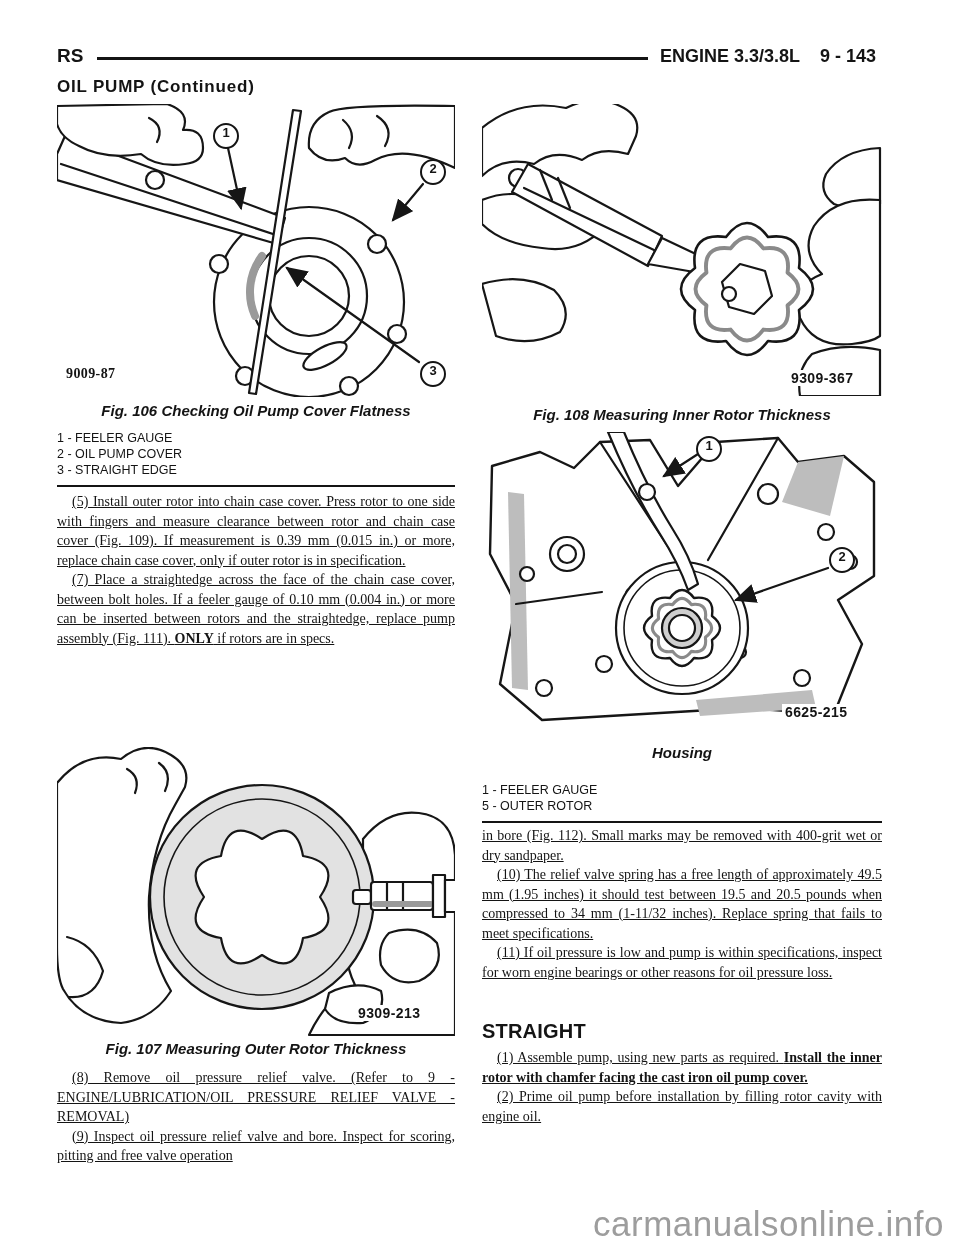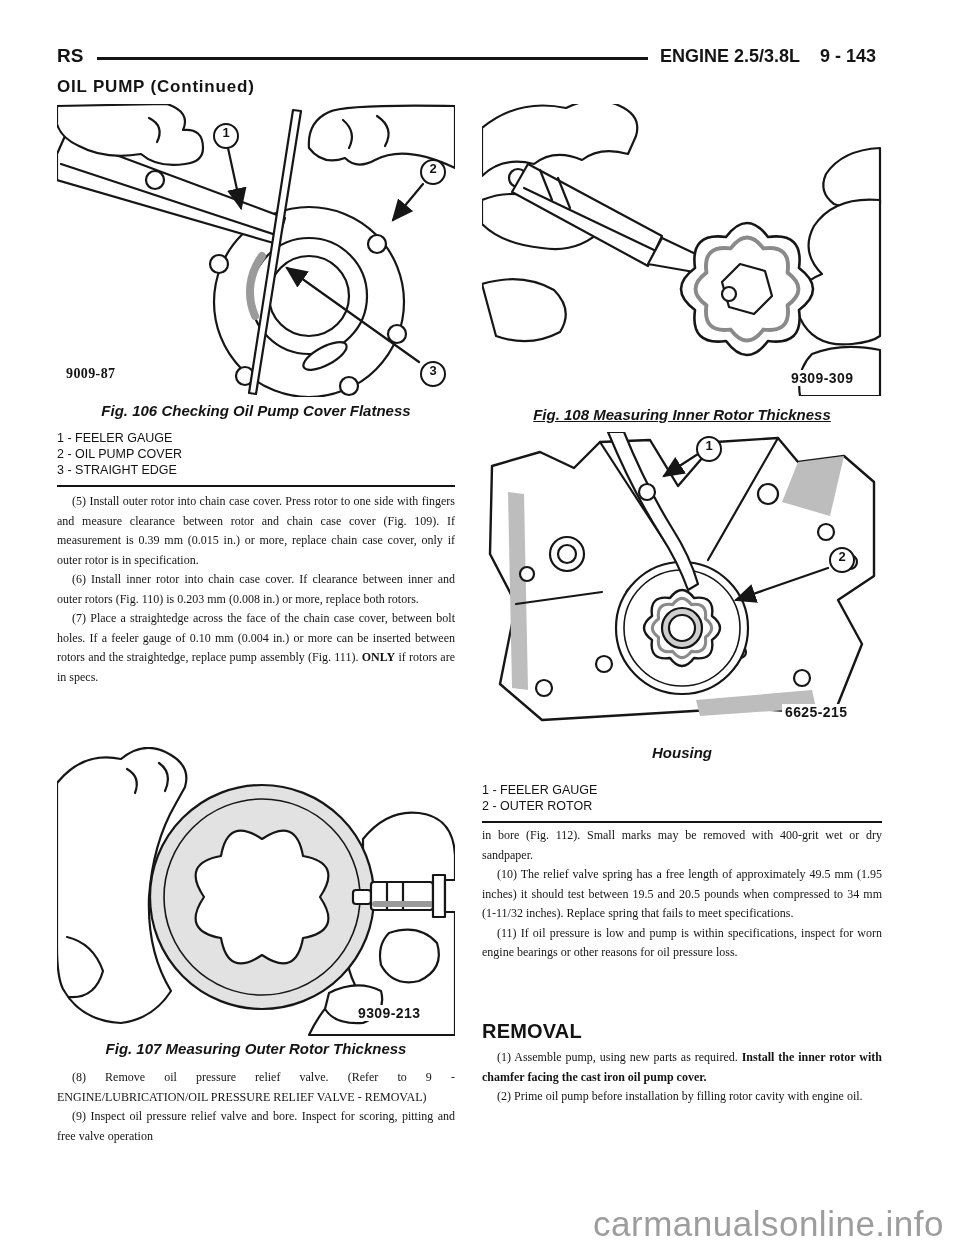--- a/index.html
+++ b/index.html
@@ -34,21 +34,21 @@
   .caption {
     text-align:center; font:bold italic 15px "Liberation Sans", sans-serif;
   }
   .legend {
     font:12.5px "Liberation Sans", sans-serif; line-height:16px;
     border-bottom:2px solid #141414; padding-bottom:7px;
   }
   .legend div { white-space:nowrap; }
 
   
-  .bodytext { font-size:12px; line-height:19.5px; text-align:justify; }
+  .bodytext { font-size:14px; line-height:19.5px; text-align:justify;text-decoration:underline; }
   .bodytext p { margin:0; text-indent:15px; }
   .bodytext p.noindent { text-indent:0; }
   .bodytext b { font-weight:bold; }
 
   .asm-head { font:bold 20px "Liberation Sans", sans-serif; letter-spacing:0.2px; }
 
   .watermark {
     font:35px "Liberation Sans", sans-serif; color:#9d9d9d; letter-spacing:0.5px;
   }
 
@@ -56,21 +56,21 @@
   .art { stroke:#161616; stroke-width:2.2; fill:none; stroke-linecap:round; stroke-linejoin:round; }
   .artw { fill:#ffffff; }
 </style>
 </head>
 <body>
 
 <div class="page">
 
   <div class="abs hdr-model">RS</div>
   <div class="abs hdr-rule"></div>
-  <div class="abs hdr-engine">ENGINE 2.5/3.8L</div>
+  <div class="abs hdr-engine">ENGINE 3.3/3.8L</div>
   <div class="abs hdr-page">9 - 143</div>
   <div class="abs sec-title">OIL PUMP (Continued)</div>
 
   <div class="abs fig" style="left:57px; top:104px; width:398px; height:293px;">
     <svg width="398" height="293" viewBox="0 0 398 293">
       <defs>
         <marker id="ahA" markerWidth="11" markerHeight="9" refX="9" refY="4.5" orient="auto">
           <path d="M0,0 L10,4.5 L0,9 Z" fill="#161616"></path>
         </marker>
       </defs>
@@ -115,21 +115,20 @@
   <div class="abs caption" style="left:57px; top:402px; width:398px;">Fig. 106 Checking Oil Pump Cover Flatness</div>
 
   <div class="abs legend" style="left:57px; top:430px; width:398px;">
     <div>1 - FEELER GAUGE</div>
     <div>2 - OIL PUMP COVER</div>
     <div>3 - STRAIGHT EDGE</div>
   </div>
 
   <div class="abs bodytext" style="left:57px; top:492px; width:398px;">
     <p><span>(5) Install outer rotor into chain case cover. Press rotor to one side with fingers and measure clearance between rotor and chain case cover (Fig. 109). If measurement is 0.39 mm (0.015 in.) or more, replace chain case cover, only if outer rotor is in specification.</span><b></b><span></span></p>
-    <p><span>(6) Install inner rotor into chain case cover. If clearance between inner and outer rotors (Fig. 110) is 0.203 mm (0.008 in.) or more, replace both rotors.</span><b></b><span></span></p>
     <p><span>(7) Place a straightedge across the face of the chain case cover, between bolt holes. If a feeler gauge of 0.10 mm (0.004 in.) or more can be inserted between rotors and the straightedge, replace pump assembly (Fig. 111). </span><b>ONLY</b><span> if rotors are in specs.</span></p>
   </div>
 
   <div class="abs fig" style="left:57px; top:747px; width:398px; height:290px;">
     <svg width="398" height="290" viewBox="0 0 398 290">
       <g class="art">
 
         <path class="artw" d="M0,36 Q26,4 64,12 Q88,-8 114,8 Q134,20 128,40 L118,58 Q96,96 92,150 Q90,205 114,244 Q96,272 64,276 Q24,274 6,242 Q0,230 0,200 Z"></path>
         <path class="artw" d="M10,190 Q36,196 46,224 Q38,252 12,250"></path>
         <path d="M70,22 Q84,30 78,46"></path>
@@ -181,24 +180,24 @@
         <path d="M58,66 L70,96"></path>
         <path d="M76,74 L88,104"></path>
         <path class="artw" d="M180,134 L218,152 L212,168 L166,160 Z"></path>
 
         <path class="artw" stroke-width="2.6" d="M317,164 Q345,185 317,206 Q322,242 286,237 Q265,265 244,237 Q208,242 213,206 Q185,185 213,164 Q208,128 244,133 Q265,105 286,133 Q322,128 317,164 Z"></path>
         <path d="M317,164 Q345,185 317,206 Q322,242 286,237 Q265,265 244,237 Q208,242 213,206 Q185,185 213,164 Q208,128 244,133 Q265,105 286,133 Q322,128 317,164 Z" transform="translate(265,185) scale(0.78) translate(-265,-185)" stroke="#8a8a8a" stroke-width="5"></path>
         <path class="artw" d="M290,192 L272,210 L247,203 L240,178 L258,160 L283,167 Z"></path>
         <circle class="artw" cx="247" cy="190" r="7"></circle>
       </g>
     </svg>
-    <div class="figcode" style="left:306px; top:266px;">9309-309</div>
-  </div>
-
-  <div class="abs caption" style="left:482px; top:406px; width:400px;text-decoration:underline;">Fig. 108 Measuring Inner Rotor Thickness</div>
+    <div class="figcode" style="left:306px; top:266px;">9309-367</div>
+  </div>
+
+  <div class="abs caption" style="left:482px; top:406px; width:400px;">Fig. 108 Measuring Inner Rotor Thickness</div>
 
   <div class="abs fig" style="left:482px; top:432px; width:400px; height:298px;">
     <svg width="400" height="298" viewBox="0 0 400 298">
       <defs>
         <marker id="ahB" markerWidth="11" markerHeight="9" refX="9" refY="4.5" orient="auto">
           <path d="M0,0 L10,4.5 L0,9 Z" fill="#161616"></path>
         </marker>
       </defs>
       <g class="art">
 
@@ -242,30 +241,30 @@
     <div class="callout" style="left:347px; top:115px;">2</div>
     <div class="figcode" style="left:300px; top:272px;">6625-215</div>
   </div>
 
   <div class="abs caption" style="left:482px; top:733px; width:400px;">
     <span style="display:block;margin-top:11px;">Housing</span>
   </div>
 
   <div class="abs legend" style="left:482px; top:782px; width:400px;">
     <div>1 - FEELER GAUGE</div>
-    <div>2 - OUTER ROTOR</div>
+    <div>5 - OUTER ROTOR</div>
   </div>
 
   <div class="abs bodytext" style="left:482px; top:826px; width:400px;">
     <p class="noindent">in bore (Fig. 112). Small marks may be removed with 400-grit wet or dry sandpaper.</p>
     <p><span>(10) The relief valve spring has a free length of approximately 49.5 mm (1.95 inches) it should test between 19.5 and 20.5 pounds when compressed to 34 mm (1-11/32 inches). Replace spring that fails to meet specifications.</span><b></b><span></span></p>
     <p><span>(11) If oil pressure is low and pump is within specifications, inspect for worn engine bearings or other reasons for oil pressure loss.</span><b></b><span></span></p>
   </div>
 
-  <div class="abs asm-head" style="left:482px; top:1020px;">REMOVAL</div>
+  <div class="abs asm-head" style="left:482px; top:1020px;">STRAIGHT</div>
 
   <div class="abs bodytext" style="left:482px; top:1048px; width:400px;">
     <p><span>(1) Assemble pump, using new parts as required. </span><b>Install the inner rotor with chamfer facing the cast iron oil pump cover.</b><span></span></p>
     <p><span>(2) Prime oil pump before installation by filling rotor cavity with engine oil.</span><b></b><span></span></p>
   </div>
 
   <div class="abs watermark" style="right:16px; top:1204px;">carmanualsonline.info</div>
 
 </div>
 

